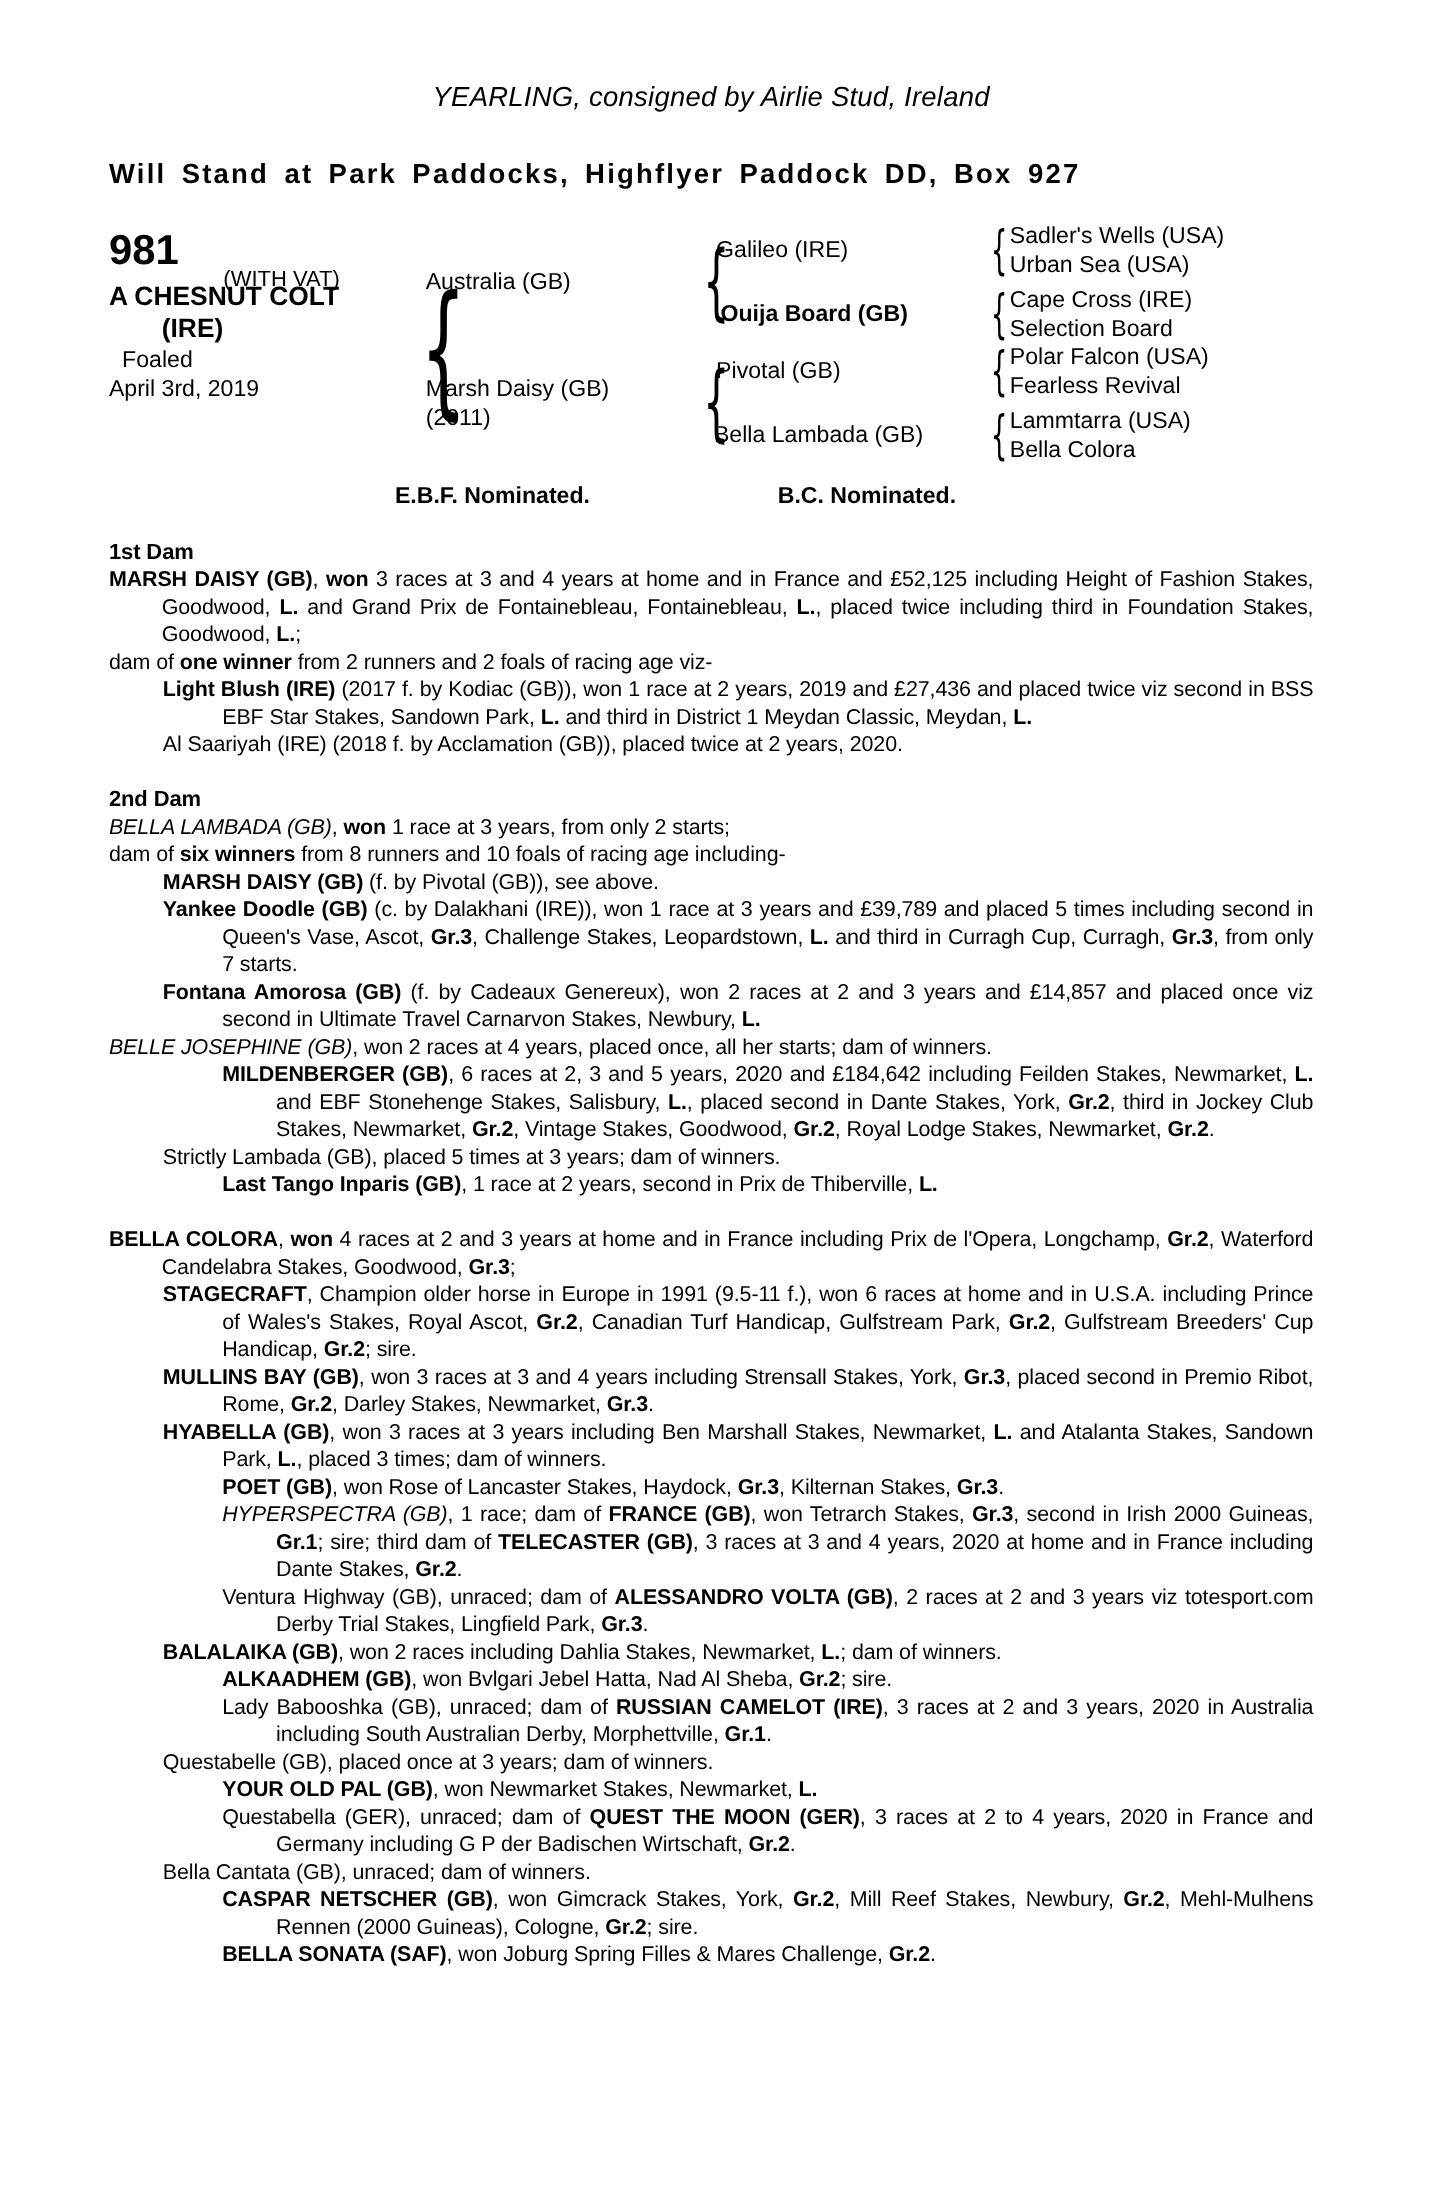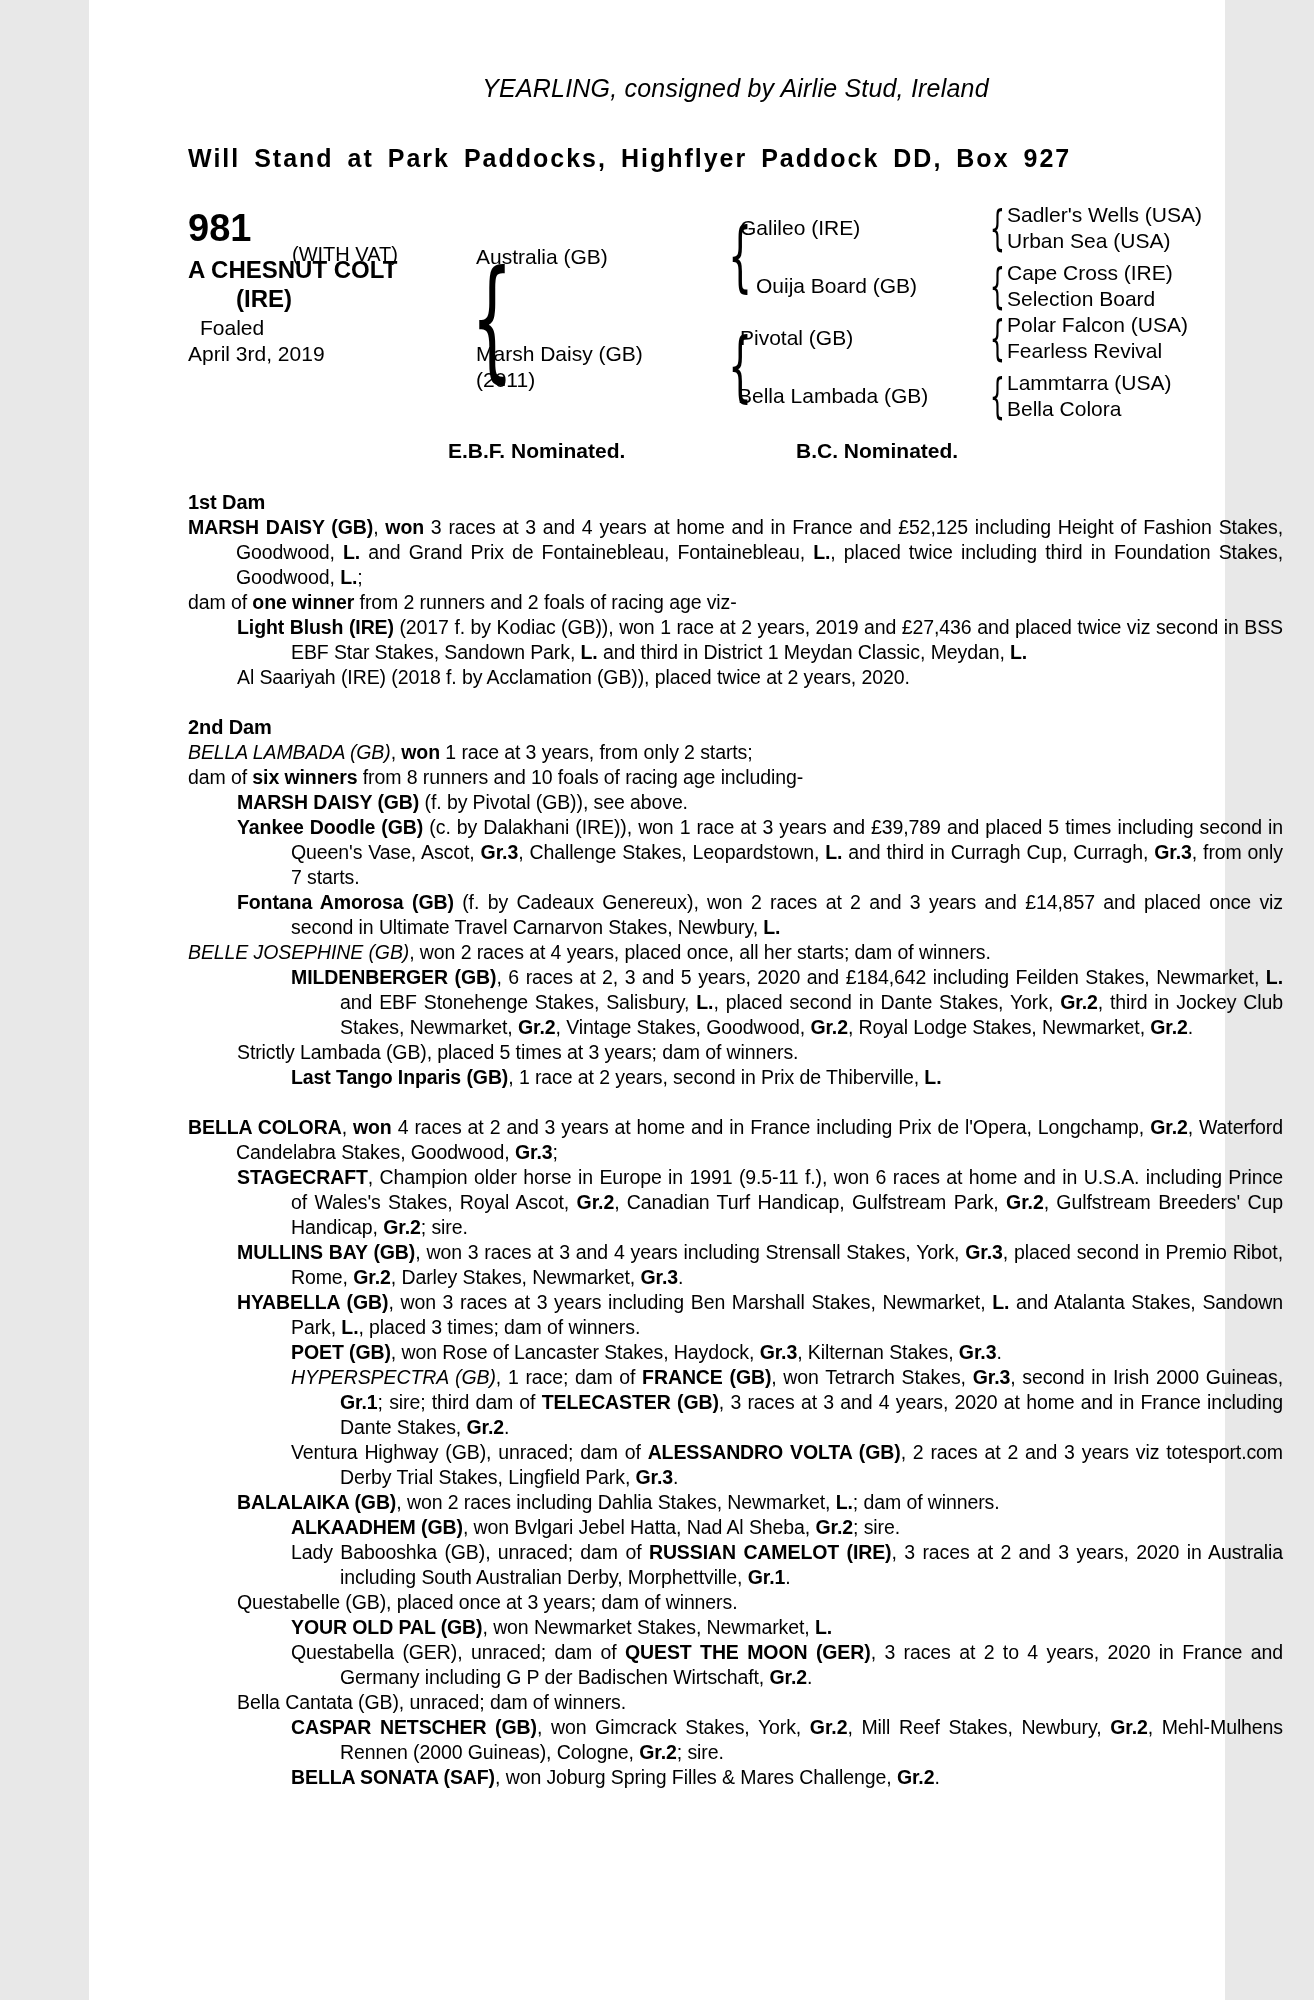--- a/index.html
+++ b/index.html
@@ -1,17 +1,17 @@
 <!DOCTYPE html>
 <html><head>
 <meta charset="utf-8">
 <style>
   html,body{margin:0;padding:0;background:#e8e8e8;}
   .page{
-    width:1136px;height:2000px;background:#ffffff;color:#000;
+    width:1314px;height:2000px;background:#ffffff;color:#000;
     position:relative;margin:0 auto;
     font-family:"Liberation Sans","DejaVu Sans",sans-serif;
     -webkit-font-smoothing:antialiased;
   }
   .content{position:absolute;left:99px;top:0;width:1095px;}
   .title{
     margin-top:74px;text-align:center;font-style:italic;
     font-size:25px;line-height:28px;letter-spacing:.2px;
   }
   .stand{
@@ -31,21 +31,21 @@
   .brace::before{
     content:"{";display:block;font-family:"DejaVu Sans",sans-serif;
     font-weight:400;transform:scaleX(.5);transform-origin:center;
   }
   .b1{left:262px;top:45px;}  .b1::before{font-size:132px;line-height:150px;}
   .b2a{left:528px;top:16px;} .b2b{left:528px;top:126px;}
   .b2a::before,.b2b::before{font-size:76px;line-height:84px;}
   .b3{left:794px;} .b3::before{font-size:48px;line-height:52px;}
   .g1{top:4px;} .g2{top:62px;} .g3{top:114px;} .g4{top:172px;}
   .sire{left:288px;top:47px;} .dam{left:288px;top:144px;} .damyr{left:288px;top:170px;}
-  .ss{left:552px;top:18px;} .sd{left:568px;top:76px;}
+  .ss{left:552px;top:18px;} .sd{left:556px;top:76px;font-weight:bold;}
   .ds{left:552px;top:128px;} .dd{left:550px;top:186px;}
   .gp{left:819px;}
   .r1{top:5px;}.r2{top:31px;}.r3{top:63px;}.r4{top:89px;}
   .r5{top:115px;}.r6{top:141px;}.r7{top:173px;}.r8{top:199px;}
   
   .noms{position:relative;height:26px;margin-top:6px;font-weight:bold;font-size:21px;}
   .ebf{position:absolute;left:260px;} .bc{position:absolute;left:608px;}
   
   .dams{font-size:19.5px;line-height:25px;letter-spacing:-.1px;}
   .dams section{margin-top:25px;}

